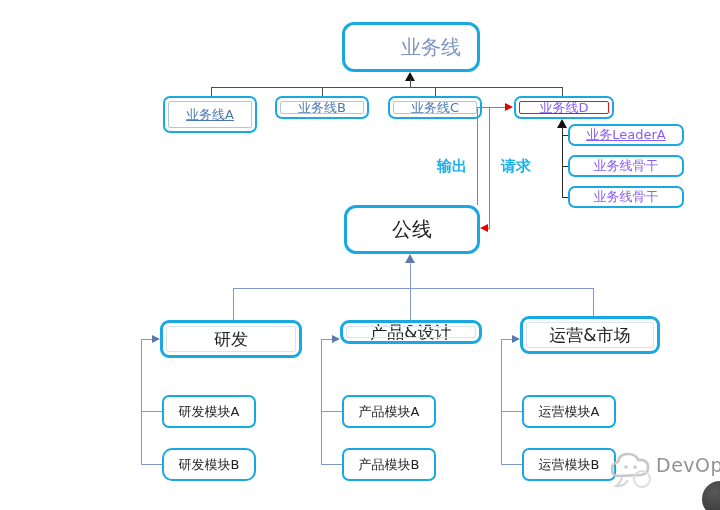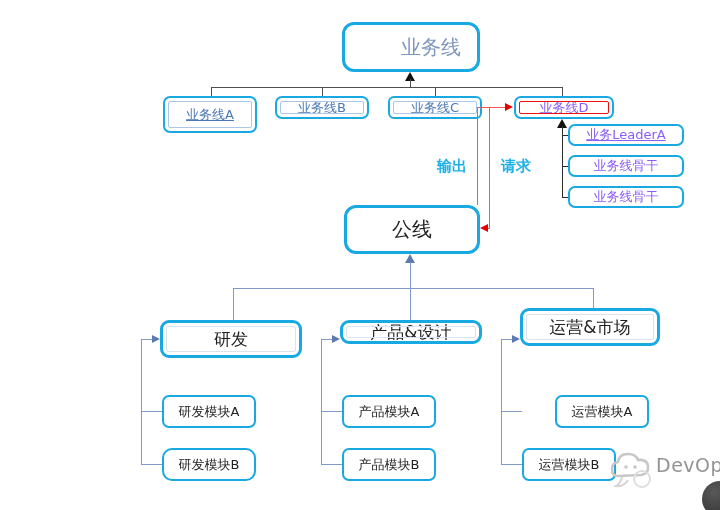--- a/index.html
+++ b/index.html
@@ -53,21 +53,21 @@
   <div class="vl gray-line" style="left:562px;top:87px;height:9px;"></div>
 
   <div class="node small lvl2" style="left:163px;top:96px;width:94px;height:37px;">
     <span class="inner"></span>
     <span>业务线A</span>
   </div>
   <div class="node small lvl2" style="left:275px;top:96px;width:94px;height:23px;">
     <span class="inner"></span>
     <span>业务线B</span>
   </div>
-  <div class="node small lvl2" style="left:388px;top:96px;width:94px;height:23px;border-radius:6px;">
+  <div class="node small lvl2" style="left:388px;top:96px;width:94px;height:23px;">
     <span class="inner"></span>
     <span>业务线C</span>
   </div>
   <div class="node small redtxt uline" style="left:514px;top:96px;width:100px;height:23px;">
     <span class="inner red"></span>
     <span>业务线D</span>
   </div>
 
   <div class="arrow up-black" style="left:557px;top:119px;"></div>
   <div class="vl black-line" style="left:562px;top:126px;height:71px;"></div>
@@ -106,21 +106,21 @@
   <div class="vl slate-line" style="left:593px;top:288px;height:32px;"></div>
 
   <div class="node mid" style="left:160px;top:320px;width:142px;height:38px;">
     <span class="inner faint"></span>
     <span>研发</span>
   </div>
   <div class="node mid" style="left:340px;top:320px;width:142px;height:24px;">
     <span class="inner faint"></span>
     <span>产品&amp;设计</span>
   </div>
-  <div class="node mid" style="left:520px;top:308px;width:140px;height:38px;">
+  <div class="node mid" style="left:520px;top:316px;width:140px;height:38px;">
     <span class="inner faint"></span>
     <span>运营&amp;市场</span>
   </div>
 
   <div class="hl slate-line" style="left:141px;top:339px;width:12px;"></div>
   <div class="arrow right-slate" style="left:152px;top:335px;"></div>
   <div class="vl slate-line" style="left:141px;top:339px;height:126px;"></div>
   <div class="hl slate-line" style="left:141px;top:411px;width:21px;"></div>
   <div class="hl slate-line" style="left:141px;top:464px;width:21px;"></div>
   <div class="node small" style="left:162px;top:395px;width:94px;height:33px;">
@@ -140,21 +140,21 @@
   </div>
   <div class="node small" style="left:342px;top:448px;width:94px;height:33px;">
     <span>产品模块B</span>
   </div>
 
   <div class="hl slate-line" style="left:501px;top:339px;width:12px;"></div>
   <div class="arrow right-slate" style="left:512px;top:335px;"></div>
   <div class="vl slate-line" style="left:501px;top:339px;height:126px;"></div>
   <div class="hl slate-line" style="left:501px;top:411px;width:21px;"></div>
   <div class="hl slate-line" style="left:501px;top:464px;width:21px;"></div>
-  <div class="node small" style="left:522px;top:395px;width:94px;height:33px;margin-left:33px;">
+  <div class="node small" style="left:522px;top:395px;width:94px;height:33px;">
     <span>运营模块A</span>
   </div>
   <div class="node small" style="left:522px;top:448px;width:94px;height:33px;">
     <span>运营模块B</span>
   </div>
 
   <svg style="position:absolute;left:608px;top:446px;" width="48" height="44" viewBox="0 0 48 44">
     <path d="M10 30 q-6 0 -6 -7 q0 -6 6 -7 q1 -8 10 -8 q8 0 10 6 q9 -1 10 6 q1 8 -7 9 z" fill="none" stroke="#c7c7c7" stroke-width="2.5"></path>
     <circle cx="18" cy="21" r="1.8" fill="#c7c7c7"></circle>
     <circle cx="27" cy="21" r="1.8" fill="#c7c7c7"></circle>

